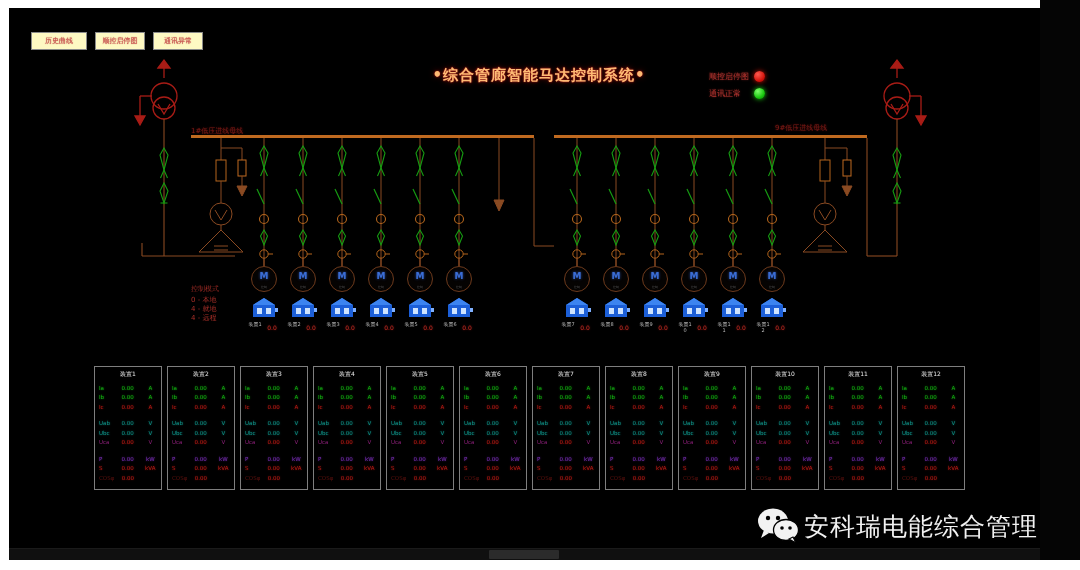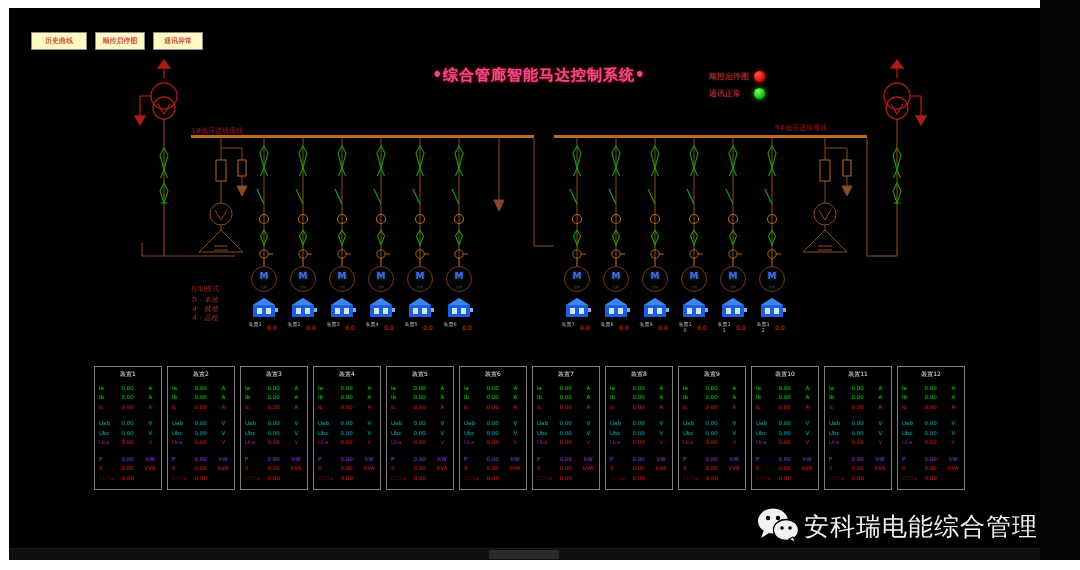--- a/index.html
+++ b/index.html
@@ -45,21 +45,21 @@
     cursor:pointer;
     text-shadow:0 0 1px #a02020;
     white-space:nowrap; overflow:hidden;
   }
   .tb-btn.w2 { width:50px; }
 
   
   .sys-title {
     position:absolute; left:385px; top:58px; width:290px;
     text-align:center;
-    color:#ec4899;
+    color:#fdba74;
     font-size:15px; font-weight:bold;
     letter-spacing:1px;
     font-family:"DejaVu Sans", sans-serif;
     text-shadow:0 0 6px #6a0b08, 0 0 2px #ff2a22;
     white-space:nowrap;
   }
 
   
   .comm-box { position:absolute; left:700px; top:60px; }
   .comm-row { display:flex; align-items:center; gap:9px; height:17px; }
@@ -79,28 +79,28 @@
   
   .bus-label {
     position:absolute; color:#7d1a16; font-size:7px;
     font-family:"DejaVu Sans", sans-serif; white-space:nowrap;
     text-shadow:0 0 2px #5a0f0c;
   }
   .bus-label.l { left:182px; top:118px; }
   .bus-label.r { left:766px; top:115px; }
 
   
-  .mode-legend { position:absolute; left:182px; top:276px;text-align:center; }
+  .mode-legend { position:absolute; left:182px; top:276px; }
   .mode-legend .ml-title {
     color:#9d2a24; font-size:7px; margin-bottom:2px;
     font-family:"DejaVu Sans", sans-serif; white-space:nowrap;
   }
   .mode-legend .ml-row {
     color:#a82f28; font-size:7px; line-height:9px;
-    font-family:"DejaVu Sans", sans-serif; white-space:nowrap;font-style:italic;
+    font-family:"DejaVu Sans", sans-serif; white-space:nowrap;
   }
 
   
   .motor-col { position:absolute; width:34px; }
   .m-circle {
     position:absolute; left:4px; top:0; width:26px; height:26px;
     border:1px solid #6d3a1c; border-radius:50%;
     background:#050302;
   }
   .m-circle .mtxt {

